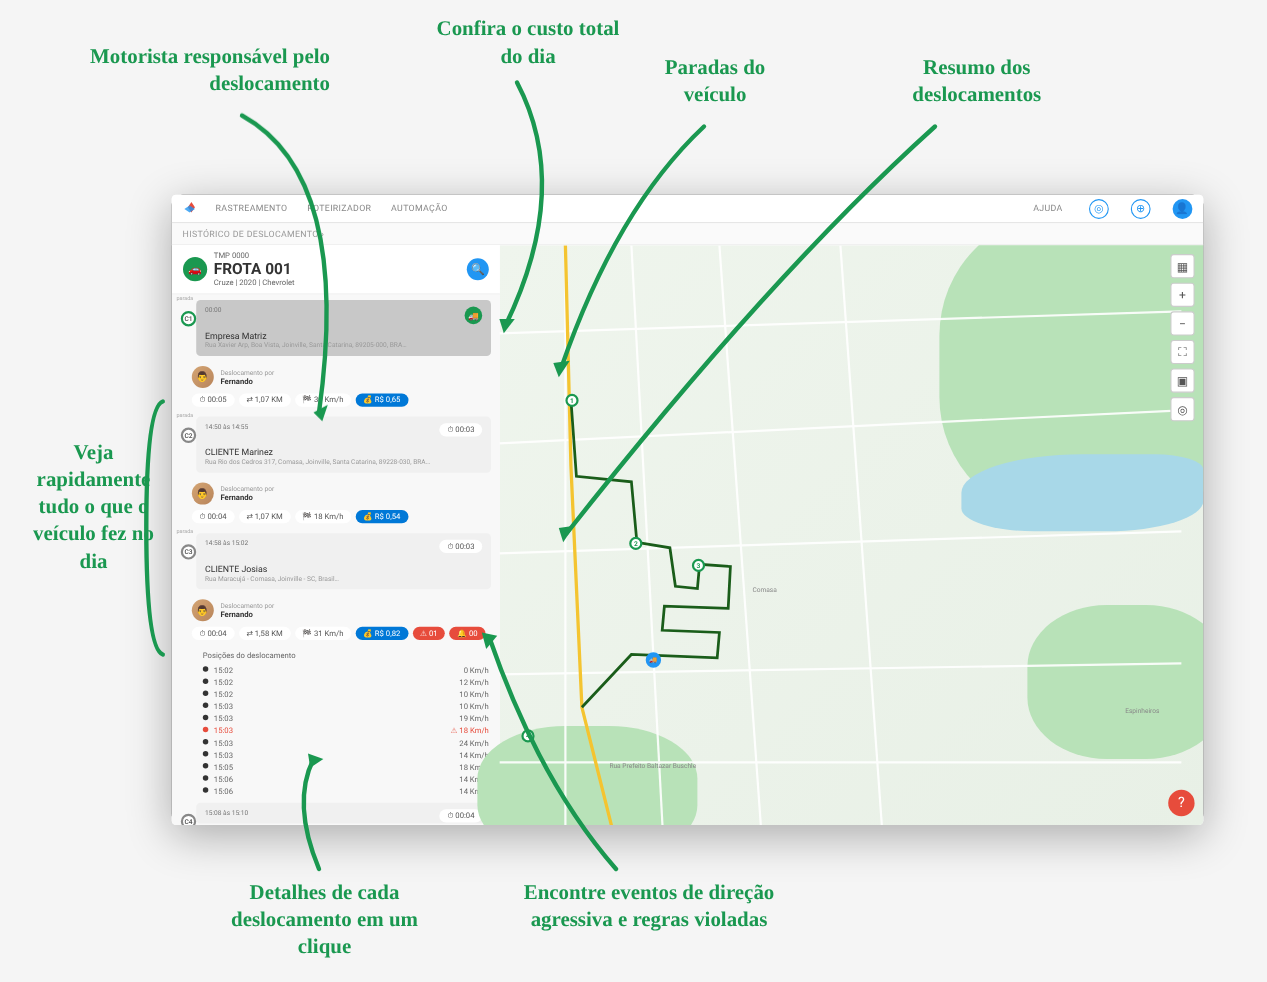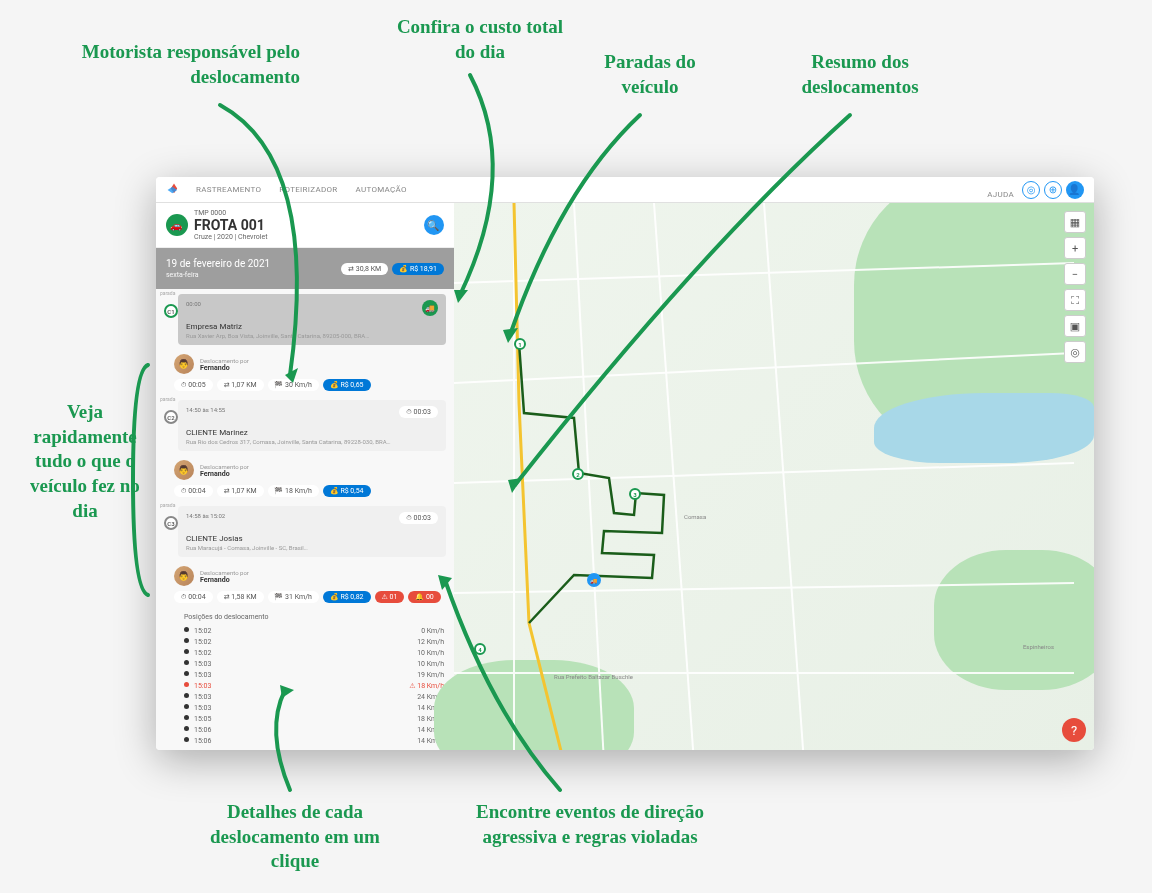--- a/index.html
+++ b/index.html
@@ -10,21 +10,21 @@
 .arrow path{stroke:#1a9850;stroke-width:4;fill:none;stroke-linecap:round}
 .arrow-head{fill:#1a9850}
 
 .device-frame{position:absolute;left:156px;top:177px;width:938px;height:573px;background:#1a1a1a;border-radius:10px;padding:0;box-shadow:0 10px 40px rgba(0,0,0,0.3)}
 .screen{width:100%;height:100%;background:#fff;border-radius:4px;position:relative;overflow:hidden;display:flex;flex-direction:column}
 
 .topbar{height:26px;background:#fff;border-bottom:1px solid #e0e0e0;display:flex;align-items:center;padding:0 10px;font-size:8px}
 .logo{width:16px;height:16px;margin-right:14px;display:flex;align-items:center;justify-content:center}
 .logo svg{width:16px;height:16px}
 .nav-item{color:#888;margin-right:18px;letter-spacing:0.3px;cursor:pointer}
-.topbar-right{margin-left:auto;display:flex;align-items:flex-end;gap:4px}
+.topbar-right{margin-left:auto;display:flex;align-items:center;gap:20px}
 .top-icon{width:18px;height:18px;border-radius:50%;display:flex;align-items:center;justify-content:center;font-size:10px}
 .icon-blue{background:#2196f3;color:#fff}
 .icon-outline{border:1.5px solid #2196f3;color:#2196f3}
 
 .breadcrumb{height:20px;background:#fafafa;border-bottom:1px solid #eee;display:flex;align-items:center;padding:0 10px;font-size:8px;color:#999;letter-spacing:0.3px}
 
 .main{flex:1;display:flex;overflow:hidden}
 
 .sidebar{width:298px;background:#f8f8f8;overflow-y:auto;position:relative}
 .vehicle-header{padding:6px 10px;display:flex;align-items:center;background:#fff;border-bottom:1px solid #eee}
@@ -79,21 +79,21 @@
 .map-ctrl{width:22px;height:22px;background:#fff;border:1px solid #ccc;border-radius:3px;display:flex;align-items:center;justify-content:center;font-size:11px;color:#555;cursor:pointer}
 .map-help{position:absolute;right:8px;bottom:8px;width:24px;height:24px;border-radius:50%;background:#e74c3c;color:#fff;display:flex;align-items:center;justify-content:center;font-size:13px;z-index:10}
 .map-label{position:absolute;font-size:6px;color:#888;z-index:3}
 </style>
 </head>
 <body>
 
 <div class="annotation" style="left:60px;top:40px;width:240px;text-align:right">Motorista responsável pelo deslocamento</div>
 <div class="annotation" style="left:390px;top:15px;width:180px;text-align:center">Confira o custo total do dia</div>
 <div class="annotation" style="left:590px;top:50px;width:120px;text-align:center">Paradas do veículo</div>
-<div class="annotation" style="left:780px;top:50px;width:160px;text-align:center">Resumo dos deslocamentos</div>
+<div class="annotation" style="left:808px;top:50px;width:160px;text-align:center">Resumo dos deslocamentos</div>
 <div class="annotation" style="left:30px;top:400px;width:110px;text-align:center">Veja rapidamente tudo o que o veículo fez no dia</div>
 <div class="annotation" style="left:195px;top:800px;width:200px;text-align:center">Detalhes de cada deslocamento em um clique</div>
 <div class="annotation" style="left:470px;top:800px;width:240px;text-align:center">Encontre eventos de direção agressiva e regras violadas</div>
 
 <div class="arrow" style="left:200px;top:100px">
 <svg width="200" height="300">
       <path d="M20,5 Q120,60 90,275"></path>
       <polygon class="arrow-head" points="85,275 98,268 93,283"></polygon>
     </svg>
 </div>
@@ -147,44 +147,35 @@
   <span class="nav-item">ROTEIRIZADOR</span>
   <span class="nav-item">AUTOMAÇÃO</span>
   <div class="topbar-right">
     <span class="nav-item" style="margin-right:4px">AJUDA</span>
     <div class="top-icon icon-outline">◎</div>
     <div class="top-icon icon-outline">⊕</div>
     <div class="top-icon icon-blue">👤</div>
   </div>
 </div>
 
+<div class="breadcrumb">HISTÓRICO DE DESLOCAMENTO  ›</div>
 
 <div class="main">
 
 <div class="sidebar">
   <div class="vehicle-header">
     <div class="vehicle-icon">🚗</div>
     <div class="vehicle-txt">
       <span>TMP 0000</span>
       <strong>FROTA 001</strong>
       <span>Cruze | 2020 | Chevrolet</span>
     </div>
     <div class="search-btn">🔍</div>
   </div>
 
-  <div class="day-header">
-    <div class="day-txt">
-      <span>19 de fevereiro de 2021</span>
-      <span class="weekday">sexta-feira</span>
-    </div>
-    <div class="day-badges">
-      <span class="badge badge-white">⇄ <span>30,8 KM</span></span>
-      <span class="badge badge-blue">💰 <span>R$ 18,91</span></span>
-    </div>
-  </div>
 
   <div id="timeline">
             <div style="position:relative;margin-left:14px">
     <div class="stop active">
       <span class="stop-label">parada</span>
       <div class="stop-marker">C1</div>
       <div class="stop-time">00:00</div>
       <div class="stop-name ">Empresa Matriz</div>
       <div class="stop-addr">Rua Xavier Arp, Boa Vista, Joinville, Santa Catarina, 89205-000, BRA…</div>
       <div class="stop-right">

